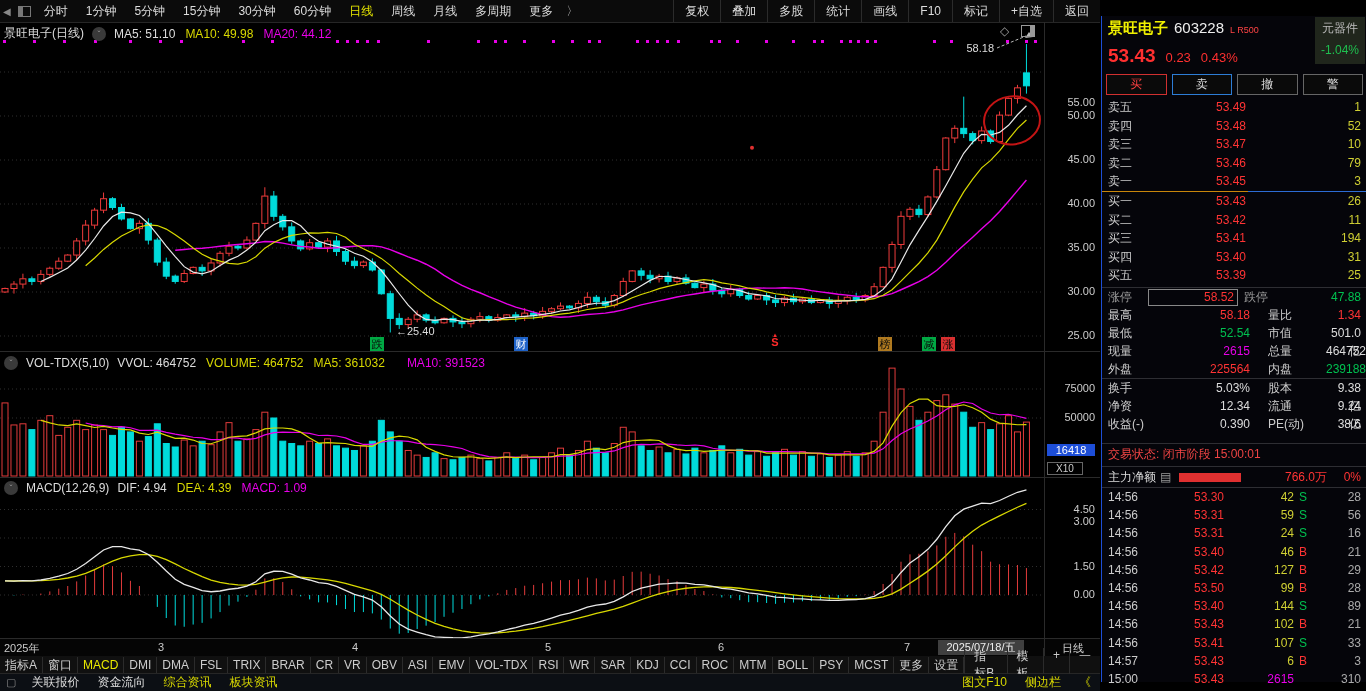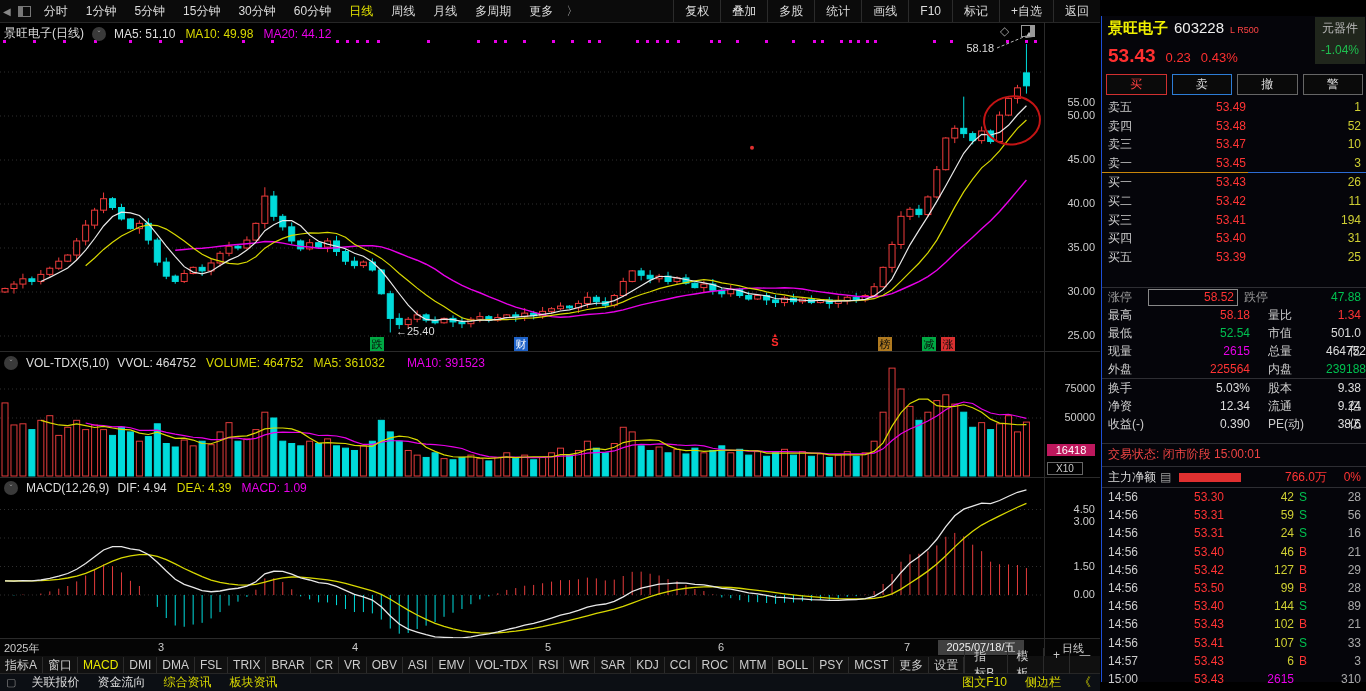--- a/index.html
+++ b/index.html
@@ -23,21 +23,21 @@
 
   
   #chart-area{position:absolute;left:0;top:0;width:1100px;height:691px;}
   svg{position:absolute;left:0;display:block;}
   .pane-header{position:absolute;left:4px;display:flex;align-items:center;gap:8px;font-size:12px;z-index:5;}
   .chev{width:14px;height:14px;border-radius:50%;background:#3a3a3a;color:#999;font-size:9px;
         display:inline-flex;align-items:center;justify-content:center;}
   .hsep{position:absolute;left:0;width:1100px;height:1px;background:#2a2a2a;}
   #axis-col{position:absolute;left:1044px;top:22px;width:56px;height:634px;border-left:1px solid #2a2a2a;z-index:4;}
   .ylab{position:absolute;right:6px;font-size:11px;color:#ccc;}
-  .valbox{position:absolute;left:2px;width:48px;text-align:center;font-size:11px;color:#fff;background:#be185d;}
+  .valbox{position:absolute;left:2px;width:48px;text-align:center;font-size:11px;color:#fff;background:#1d4ed8;}
   .sclbox{position:absolute;left:2px;width:34px;text-align:center;font-size:10px;color:#ccc;border:1px solid #666;}
   .evmark{position:absolute;top:337px;height:14px;min-width:14px;text-align:center;font-size:11px;line-height:14px;z-index:6;}
   #chart-icons{position:absolute;top:24px;left:1000px;z-index:6;display:flex;gap:12px;align-items:center;color:#999;}
   #pane-toggle{width:12px;height:10px;border:1px solid #999;position:relative;}
   #pane-toggle i{position:absolute;right:0;top:0;width:4px;height:10px;background:#999;}
 
   
   #xaxis{position:absolute;left:0;top:638px;width:1100px;height:18px;background:#050505;border-top:1px solid #2a2a2a;font-size:11px;color:#ccc;}
   .xlab{position:absolute;top:2px;}
   #xhl{position:absolute;top:1px;left:938px;width:86px;text-align:center;background:#3f3f3f;color:#eee;}
@@ -825,20 +825,25 @@
           <span class="lb">卖四</span>
           <span class="pr">53.48</span>
           <span class="vl">52</span>
         </div>
         <div class="bk-row">
           <span class="lb">卖三</span>
           <span class="pr">53.47</span>
           <span class="vl">10</span>
         </div>
         <div class="bk-row">
+          <span class="lb">卖二</span>
+          <span class="pr">53.46</span>
+          <span class="vl">79</span>
+        </div>
+        <div class="bk-row">
           <span class="lb">卖一</span>
           <span class="pr">53.45</span>
           <span class="vl">3</span>
         </div>
         <div id="bk-mid"></div>
         <div class="bk-row">
           <span class="lb">买一</span>
           <span class="pr">53.43</span>
           <span class="vl">26</span>
         </div>

